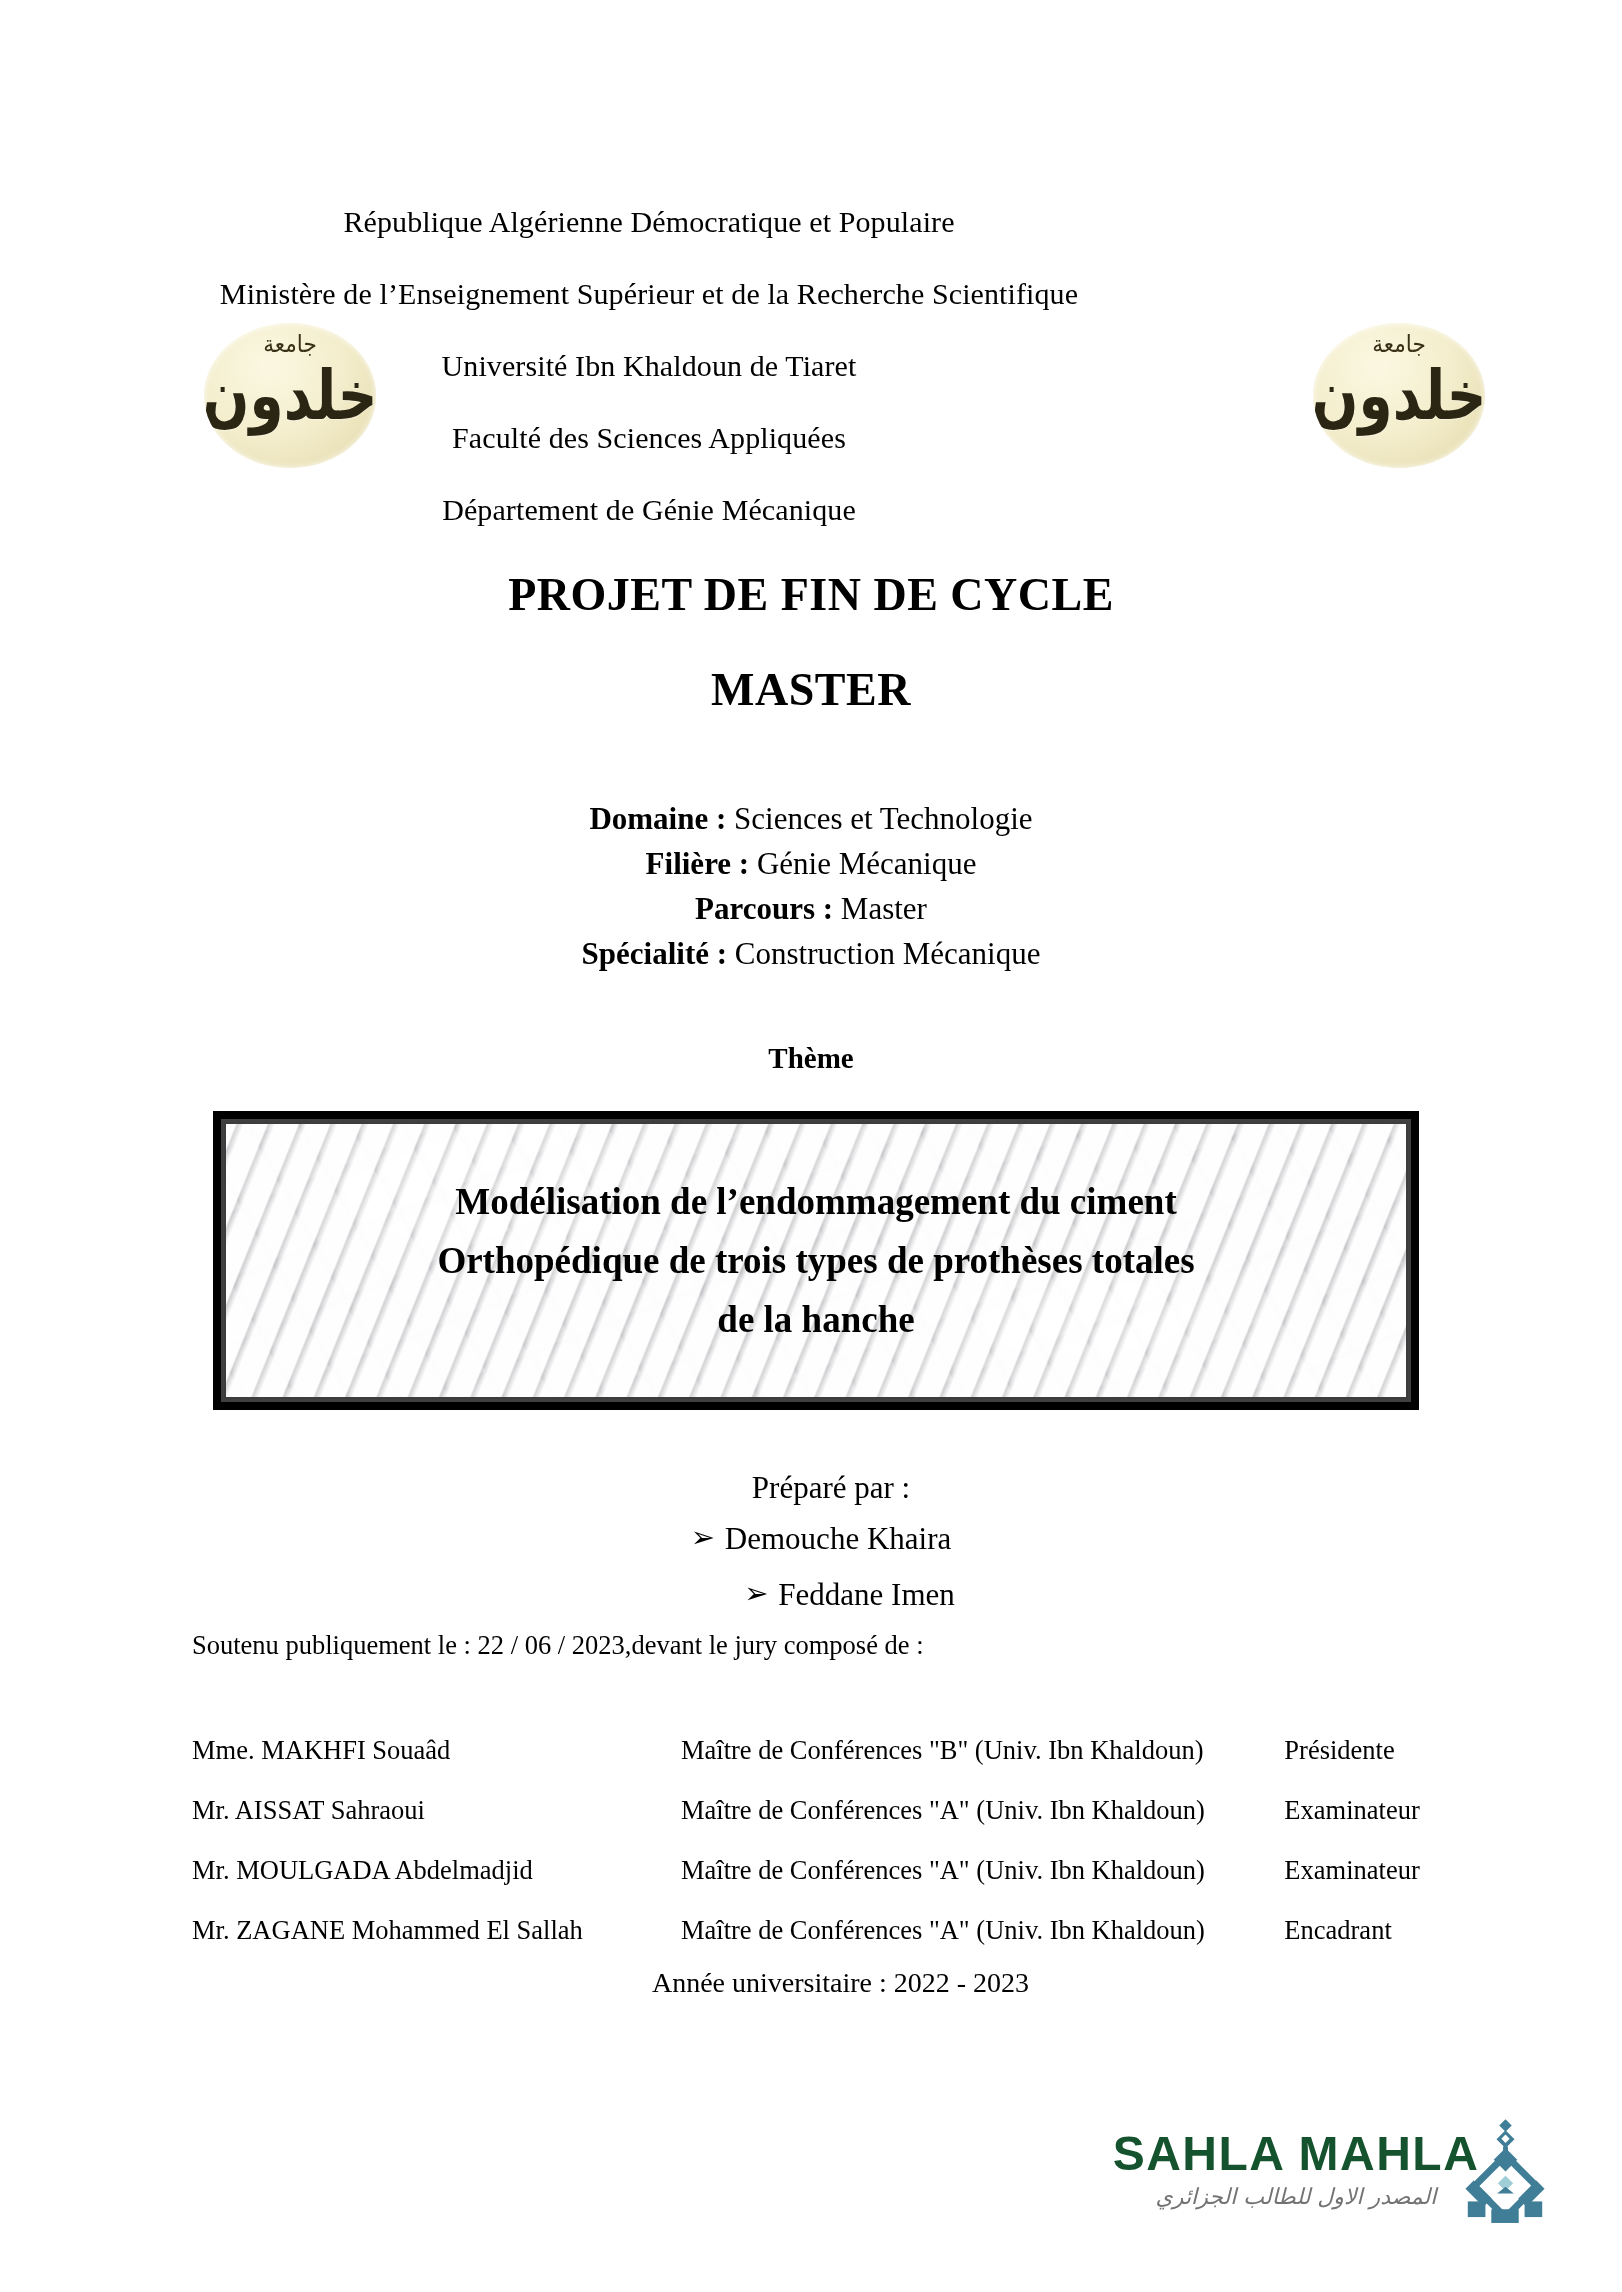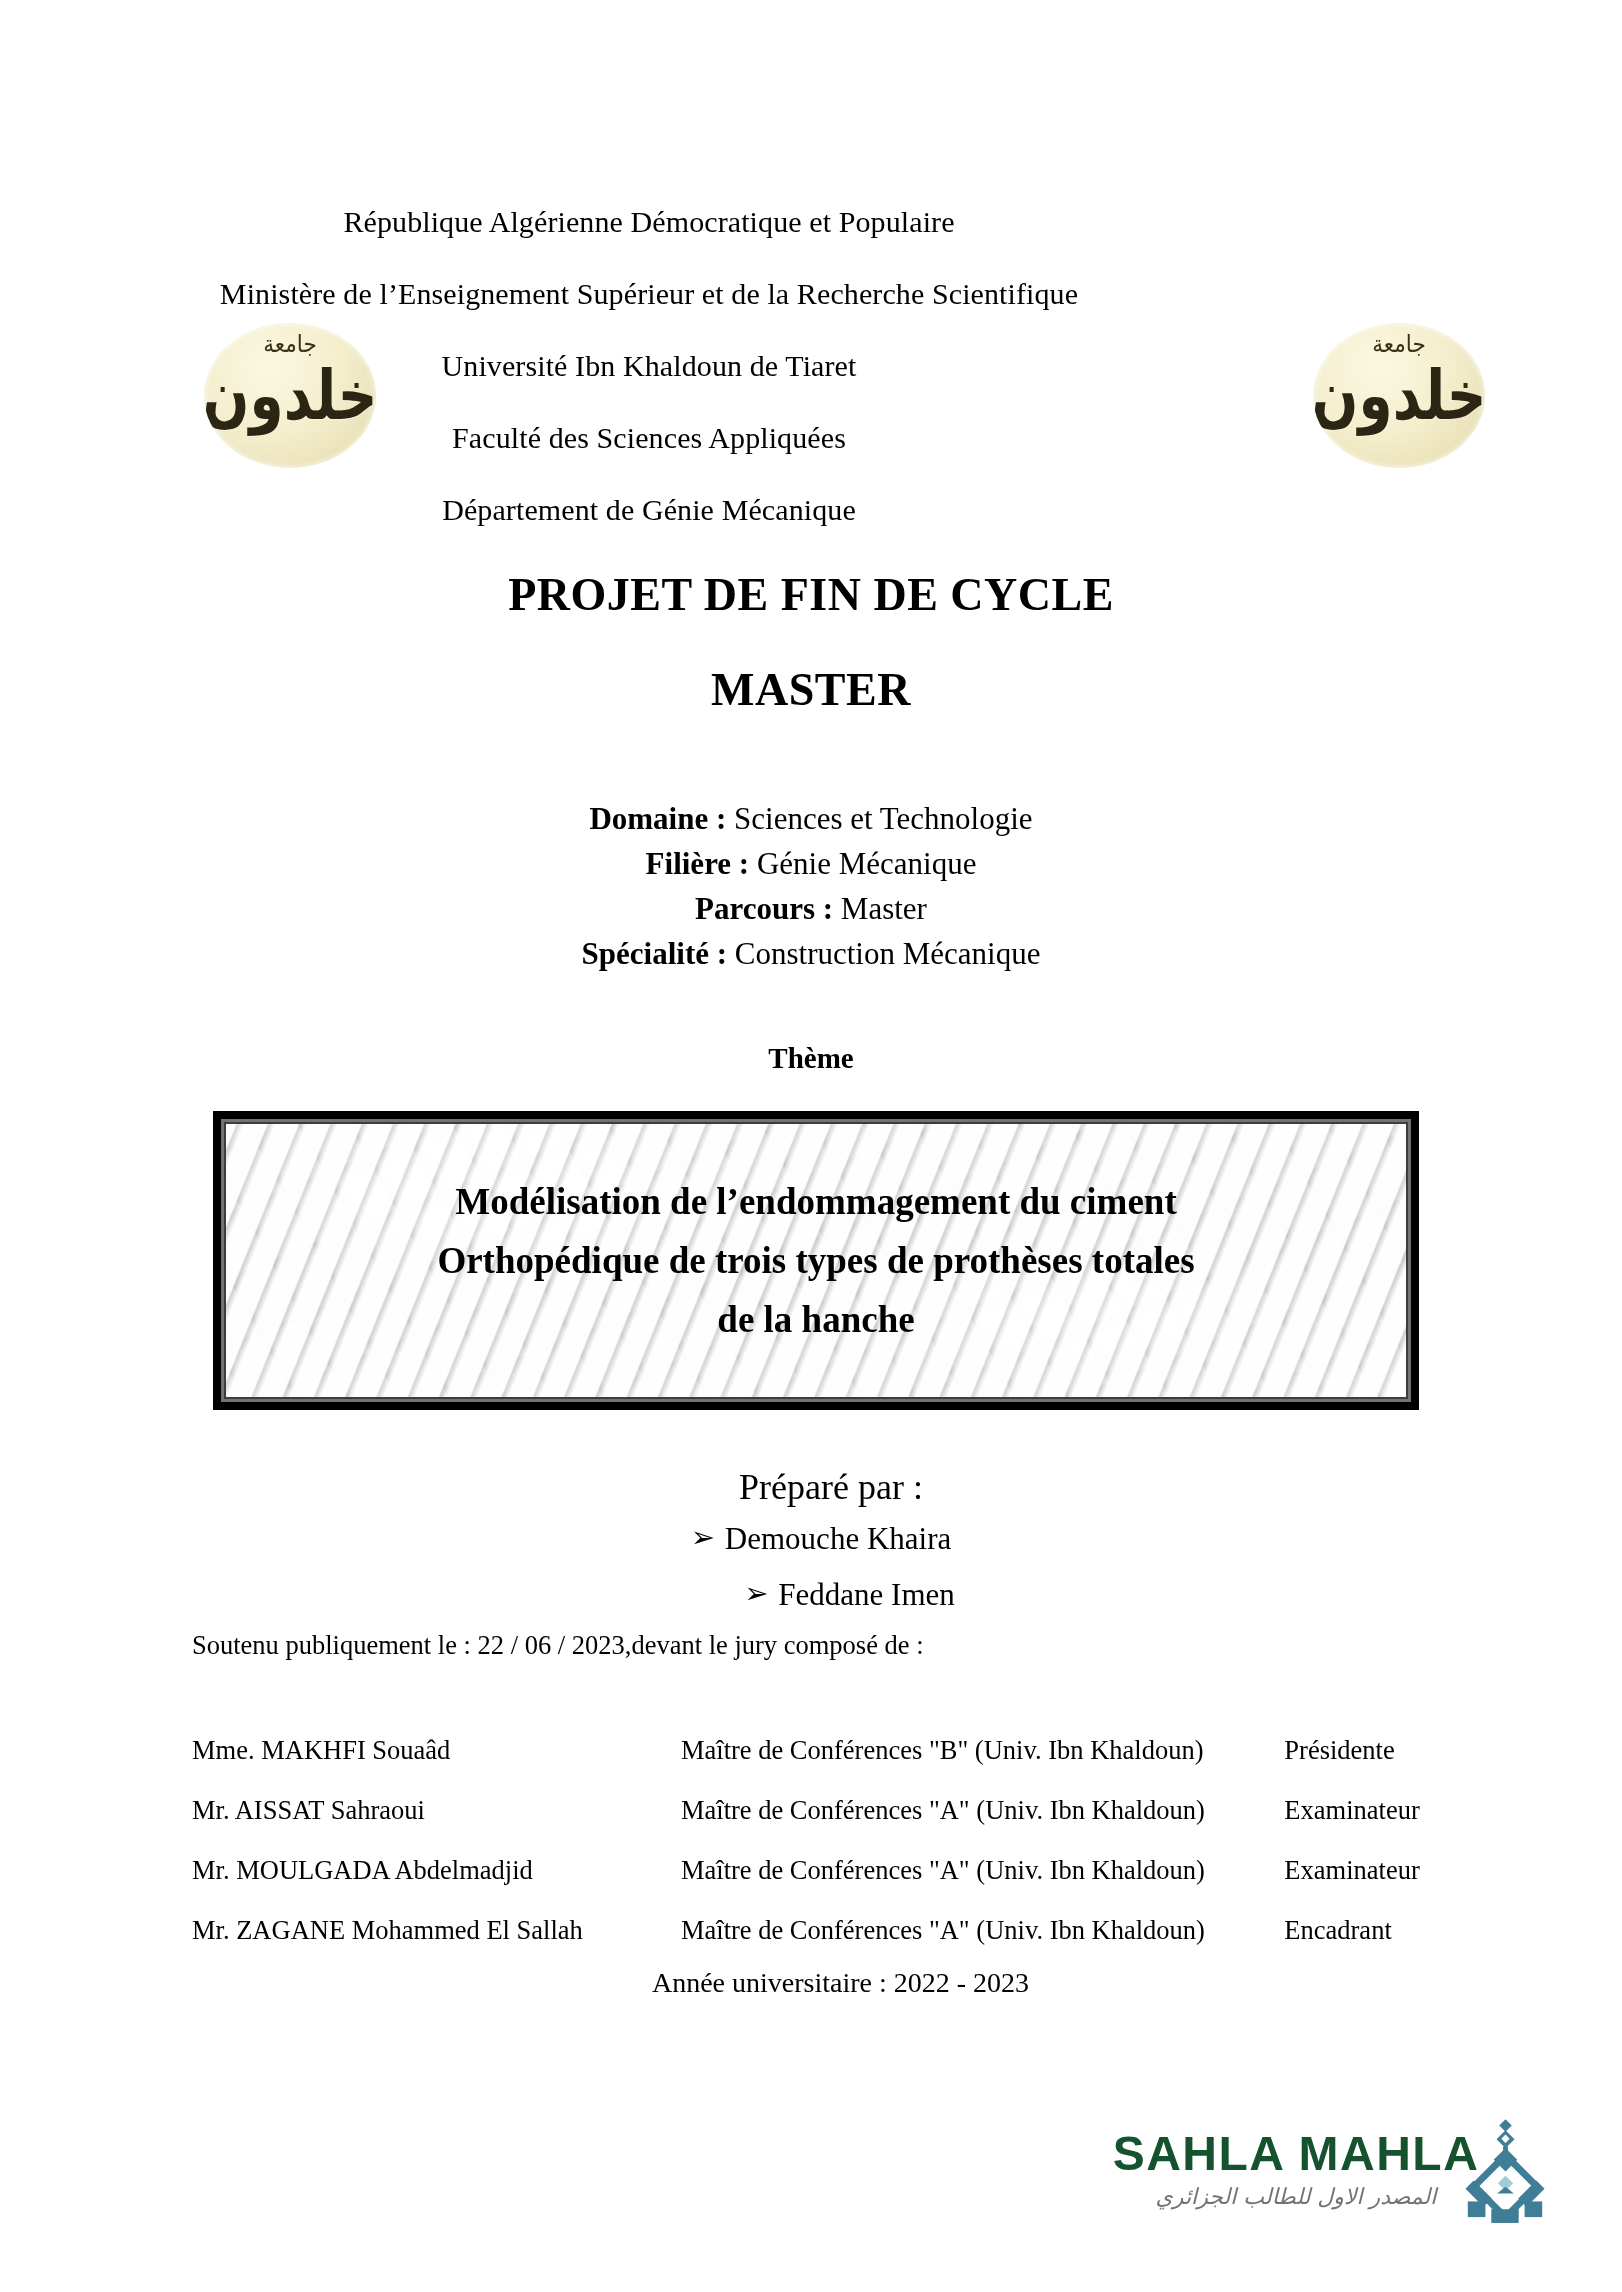--- a/index.html
+++ b/index.html
@@ -112,21 +112,21 @@
   }
 
   
   .theme-box {
     position: absolute;
     left: 213px;
     top: 1111px;
     width: 1206px;
     height: 299px;
     border: 8.8px solid #000000;
-    background: #737373;
+    background: #404040;
     box-sizing: border-box;
     padding: 2.9px;
   }
   .theme-box-inner {
     width: 100%;
     height: 100%;
     box-sizing: border-box;
     border: 2px solid #3d3d3d;
     position: relative;
     background-color: #e9e9ea;
@@ -154,21 +154,21 @@
   }
 
   
   .prep-block {
     position: absolute;
     top: 1464px;
     left: 0; width: 1622px;
     text-align: center;
   }
   .prep-head {
-    font-size: 36px;
+    font-size: 31px;
     line-height: 47px;
     padding-left: 40px;
   }
   .prep-item {
     font-size: 31px;
     line-height: 55px;
     white-space: nowrap;
   }
   .prep-item .bullet {
     font-family: "DejaVu Sans", sans-serif;

